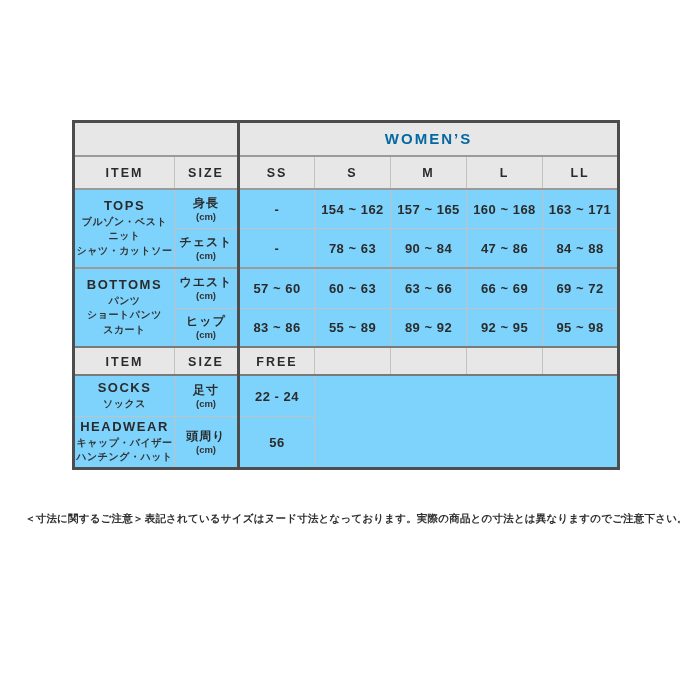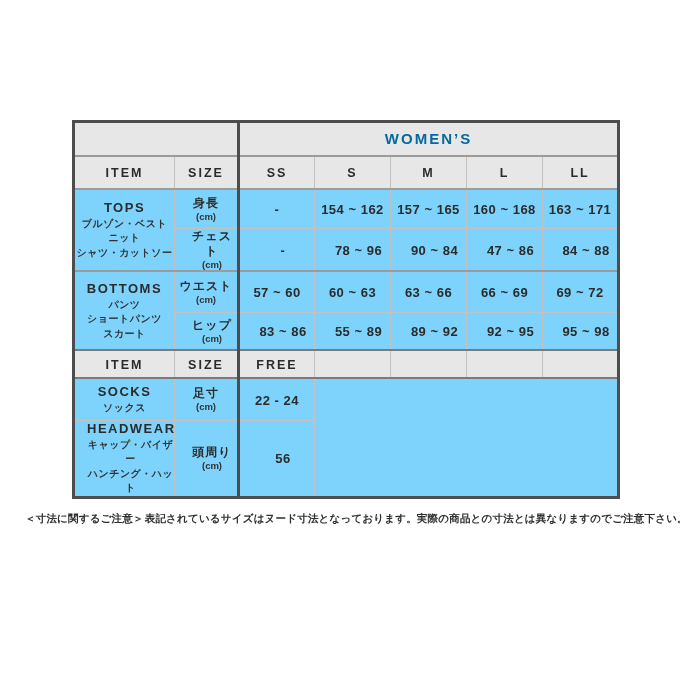--- a/index.html
+++ b/index.html
@@ -14,21 +14,21 @@
     border:3px solid #4d4d4d;
   }
   .size-table td{
     border:1px solid #c2c2c2;padding:0;text-align:center;vertical-align:middle;
     background:#7dd3fc;overflow:hidden;
   }
   td.gray{background:#e8e7e7;}
   td.vthick{border-left:3px solid #4d4d4d;}
   tr.sec td{border-top:2px solid #9b9b9b;}
   tr.dark td{border-top:2px solid #7a7a7a;}
-  tr.lite td{border-top:1px solid #cccccc;padding-left:12px;}
+  tr.lite td{border-top:1px solid #cccccc;}
   .womens-t{font-size:15px;font-weight:bold;letter-spacing:2px;color:#0369a1;}
   .hdr-t{font-size:12.5px;font-weight:bold;letter-spacing:2px;color:#2b2b2b;margin-top:32px;}
   .cell-en{font-size:13px;font-weight:bold;letter-spacing:1.5px;line-height:1.3;}
   .cell-jp{font-size:10px;font-weight:bold;letter-spacing:0.5px;line-height:1.45;color:#333;}
   .size-l{font-size:12px;font-weight:bold;letter-spacing:1px;line-height:1.25;}
   .unit{font-size:9.5px;font-weight:bold;letter-spacing:0;line-height:1.2;color:#333;}
   .val{font-size:13px;font-weight:bold;letter-spacing:0.5px;}
   .footer-note{
     position:absolute;left:25px;top:512px;white-space:nowrap;
     font-size:10.5px;font-weight:bold;color:#2f2f2f;letter-spacing:0.2px;
@@ -84,21 +84,21 @@
     <td><span class="val">160 ~ 168</span></td>
     <td><span class="val">163 ~ 171</span></td>
   </tr>
 
   <tr class="lite" style="height:39px">
     <td>
       <div class="size-l">チェスト</div>
       <div class="unit">(cm)</div>
     </td>
     <td class="vthick"><span class="val">-</span></td>
-    <td><span class="val">78 ~ 96</span></td>
+    <td><span class="val">78 ~ 63</span></td>
     <td><span class="val">90 ~ 84</span></td>
     <td><span class="val">47 ~ 86</span></td>
     <td><span class="val">84 ~ 88</span></td>
   </tr>
 
   <tr class="sec" style="height:41px">
     <td rowspan="2">
       <div class="cell-en">BOTTOMS</div>
       <div class="cell-jp">パンツ</div>
       <div class="cell-jp">ショートパンツ</div>

